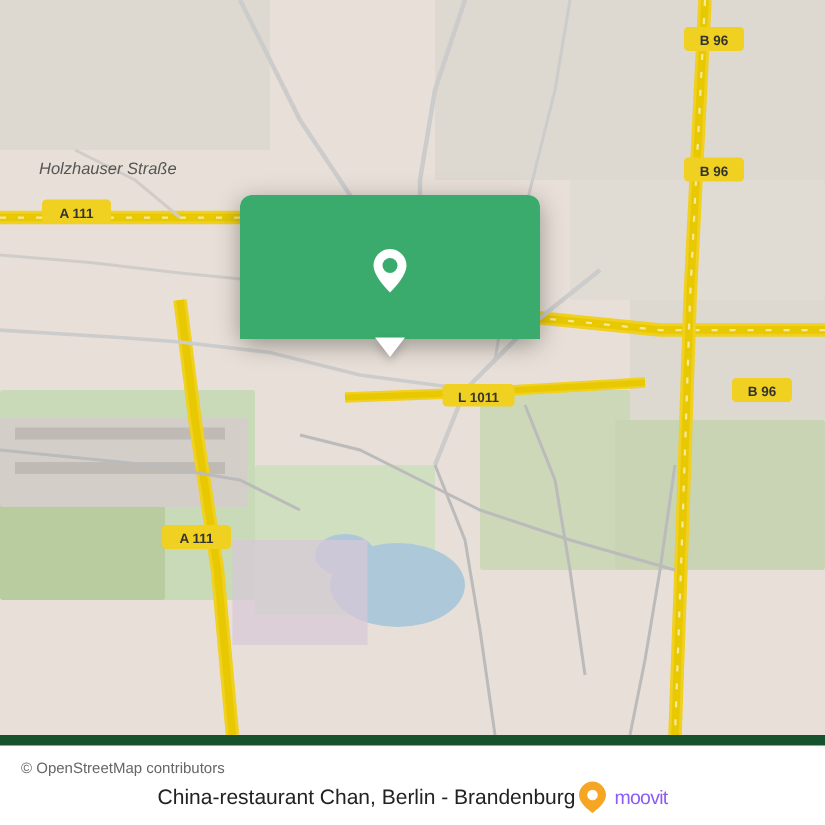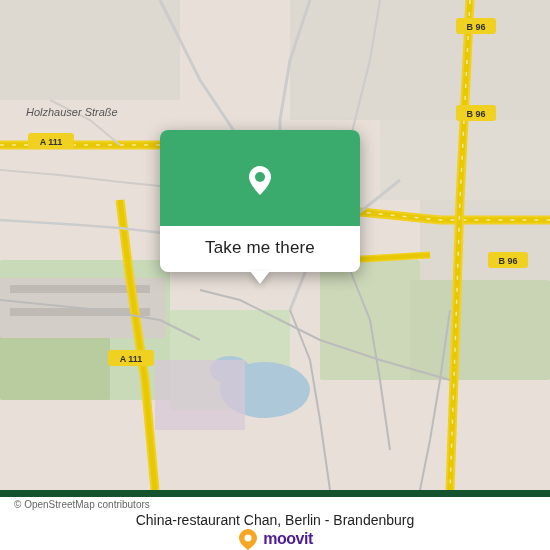--- a/index.html
+++ b/index.html
@@ -95,44 +95,43 @@
     #bottom-attribution {
       font-size: 10px;
       color: #666;
       margin-bottom: 2px;
     }
 
     #bottom-title-row {
       display: flex;
       align-items: center;
       justify-content: center;
-      flex-direction: column;
     }
 
     #restaurant-name {
       font-size: 14px;
       color: #222;
       font-weight: 400;
     }
 
     #moovit-logo {
       display: flex;
       align-items: center;
       gap: 4px;
     }
 
     #moovit-pin {
       width: 22px;
       height: 22px;
     }
 
     #moovit-text {
-      font-size: 16px;
-      font-weight: bold;
-      color: #4c1d95;
+      font-size: 13px;
+      font-weight: normal;
+      color: #8b5cf6;
       letter-spacing: -0.5px;
     }
   </style>
 </head>
 <body>
 
 <div id="map-container">
   <svg id="map-svg" viewBox="0 0 550 490" xmlns="http://www.w3.org/2000/svg">
 
     <rect width="550" height="490" fill="#e8e0d8"></rect>
@@ -208,21 +207,20 @@
 
   <div id="popup-card">
     <div id="popup-green-area">
       <svg id="location-pin-icon" viewBox="0 0 44 44" xmlns="http://www.w3.org/2000/svg">
         <circle cx="22" cy="22" r="21" fill="#3aab6d" stroke="white" stroke-width="0"></circle>
 
         <path d="M22 8 C16 8 11 13 11 19 C11 25 18 33 22 37 C26 33 33 25 33 19 C33 13 28 8 22 8Z" fill="white"></path>
         <circle cx="22" cy="19" r="5" fill="#3aab6d"></circle>
       </svg>
     </div>
-    <div id="popup-label">Take me there</div>
   </div>
 </div>
 
 <div id="bottom-bar">
   <div id="bottom-attribution">© OpenStreetMap contributors</div>
   <div id="bottom-title-row">
     <span id="restaurant-name">China-restaurant Chan, Berlin - Brandenburg</span>
     <div id="moovit-logo">
       <svg id="moovit-pin" viewBox="0 0 22 22" xmlns="http://www.w3.org/2000/svg">
         <path d="M11 1 C6.5 1 2 5 2 10 C2 15.5 8.5 20 11 22 C13.5 20 20 15.5 20 10 C20 5 15.5 1 11 1Z" fill="#f5a623"></path>

